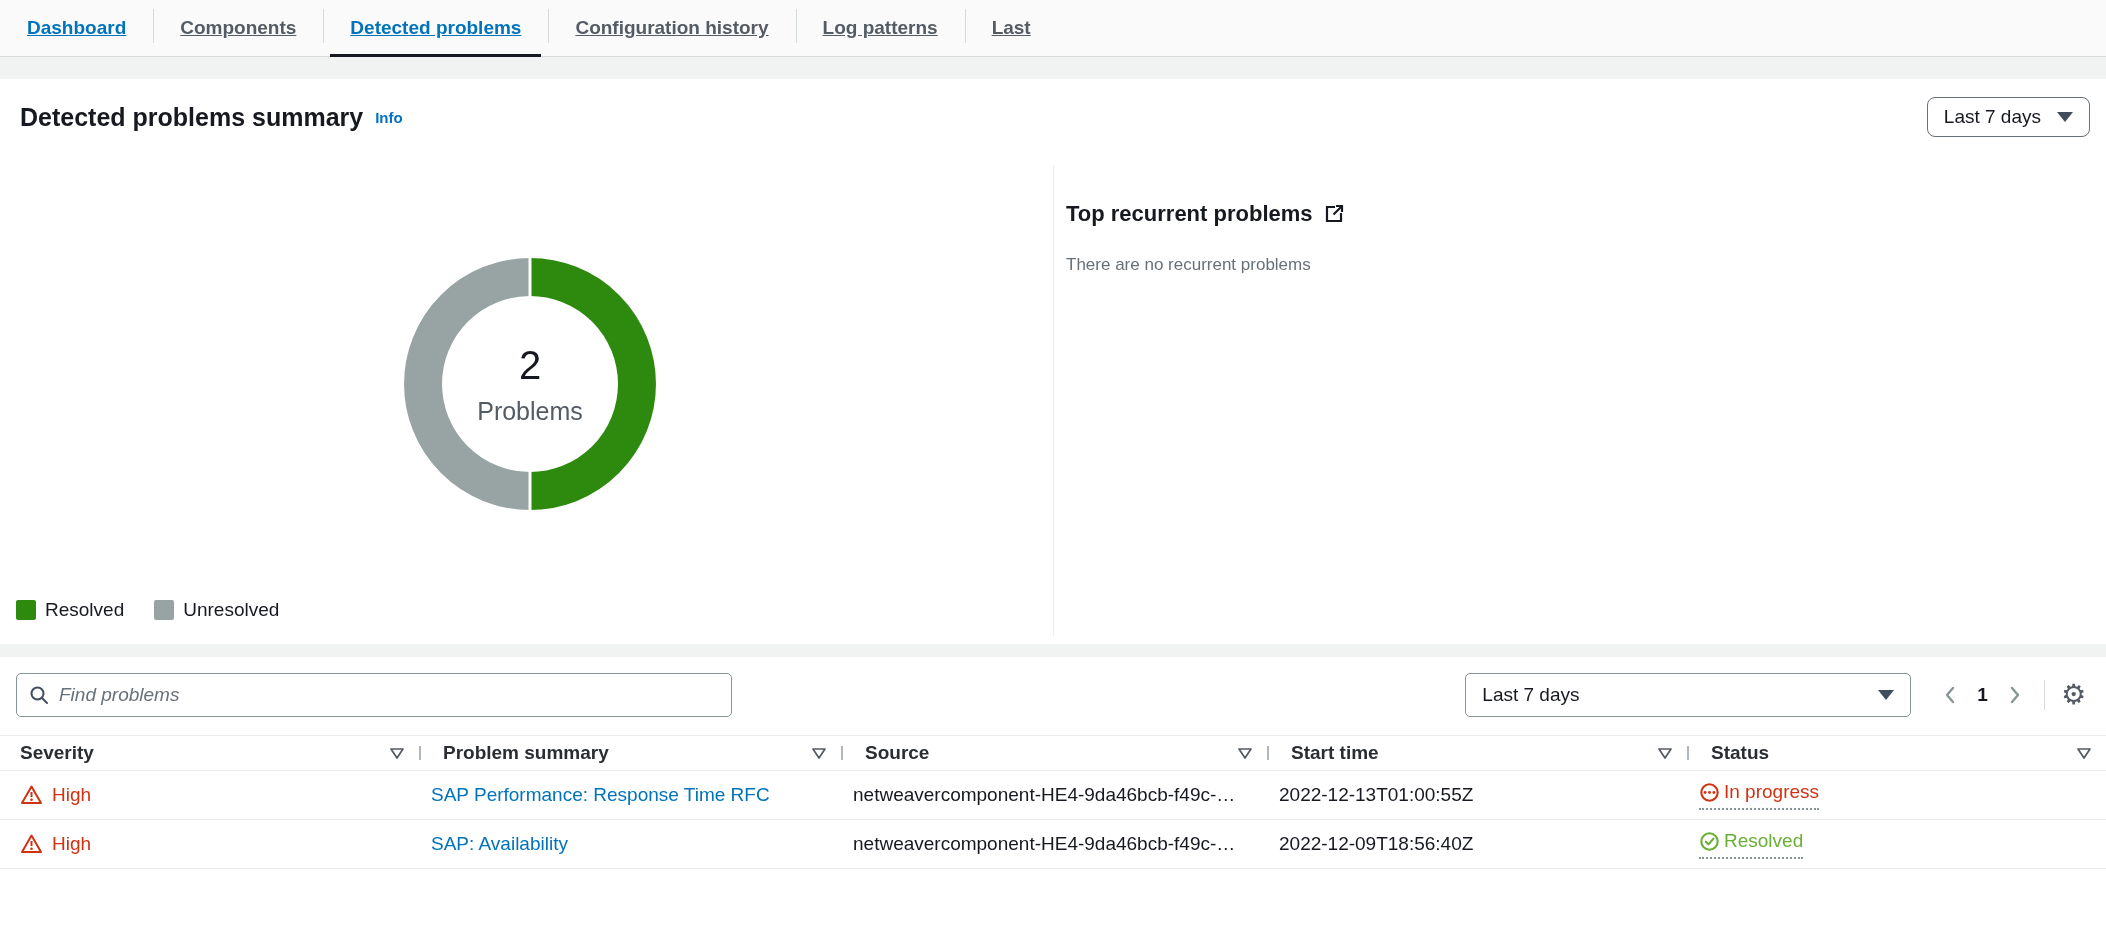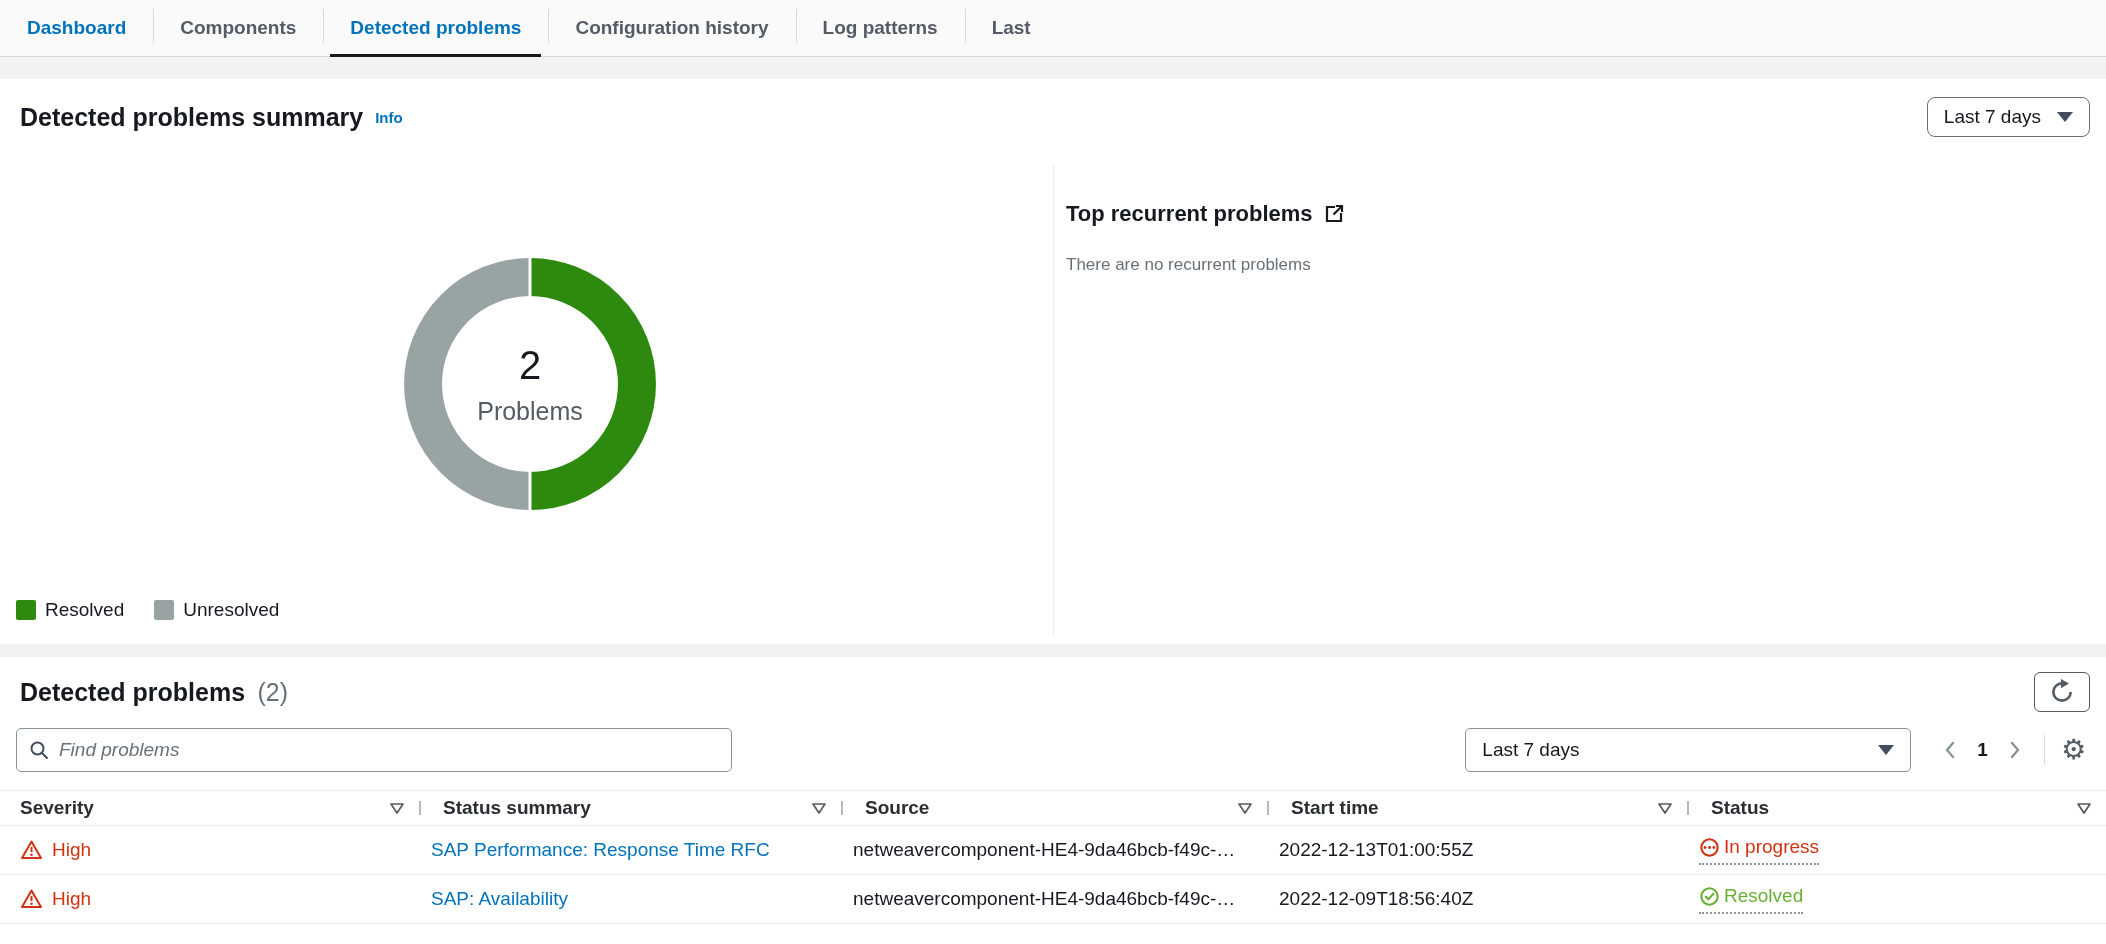--- a/index.html
+++ b/index.html
@@ -20,20 +20,21 @@
   }
   .tab {
     position: relative;
     padding: 0 27px;
     line-height: 56px;
     font-size: 19px;
     font-weight: 700;
     color: #545b64;
     cursor: pointer;
     white-space: nowrap;
+    text-decoration: underline;
   }
   .tab:not(:first-child)::before {
     content: "";
     position: absolute;
     left: 0; top: 9px; bottom: 13px;
     width: 1px;
     background: #d5dbdb;
   }
   .tab.link { color: #0073bb; }
   .tab.active { color: #0073bb; }
@@ -268,32 +269,20 @@
         <path d="M12 4 H4 V18 H18 V10" fill="none" stroke="#16191f" stroke-width="2.2"></path>
         <path d="M10.5 11.5 L19 3" fill="none" stroke="#16191f" stroke-width="2.2"></path>
         <path d="M13 3 H19 V9" fill="none" stroke="#16191f" stroke-width="2.2"></path>
       </svg>
     </div>
     <div class="recurrent-empty">There are no recurrent problems</div>
   </div>
 </div>
 
 <div class="panel panel2">
-  <div class="p2-header">
-    <div>
-      <span class="section-title">Detected problems</span>
-      <span class="section-title count">(2)</span>
-    </div>
-    <div class="icon-btn">
-      <svg width="26" height="26" viewBox="0 0 24 24">
-        <path d="M20 12 A 8 8 0 1 1 12 4" fill="none" stroke="#545b64" stroke-width="2.4"></path>
-        <polygon points="11,0 11,8.5 18.5,4.2" fill="#545b64"></polygon>
-      </svg>
-    </div>
-  </div>
 
   <div class="toolbar">
     <div class="search-box">
       <svg width="20" height="20" viewBox="0 0 20 20">
         <circle cx="8.5" cy="8.5" r="6" fill="none" stroke="#414d5c" stroke-width="2"></circle>
         <line x1="13" y1="13" x2="18" y2="18" stroke="#414d5c" stroke-width="2" stroke-linecap="round"></line>
       </svg>
       <input type="text" placeholder="Find problems" style="">
     </div>
 
@@ -331,21 +320,21 @@
         <th>
           <span class="th-inner">
             <span>Severity</span>
             <svg width="16" height="13" viewBox="0 0 16 13">
                 <polygon points="2,2 14,2 8,11" fill="none" stroke="#545b64" stroke-width="1.7" stroke-linejoin="round"></polygon>
               </svg>
           </span>
         </th>
         <th>
           <span class="th-inner">
-            <span>Status summary</span>
+            <span>Problem summary</span>
             <svg width="16" height="13" viewBox="0 0 16 13">
                 <polygon points="2,2 14,2 8,11" fill="none" stroke="#545b64" stroke-width="1.7" stroke-linejoin="round"></polygon>
               </svg>
           </span>
         </th>
         <th>
           <span class="th-inner">
             <span>Source</span>
             <svg width="16" height="13" viewBox="0 0 16 13">
                 <polygon points="2,2 14,2 8,11" fill="none" stroke="#545b64" stroke-width="1.7" stroke-linejoin="round"></polygon>

